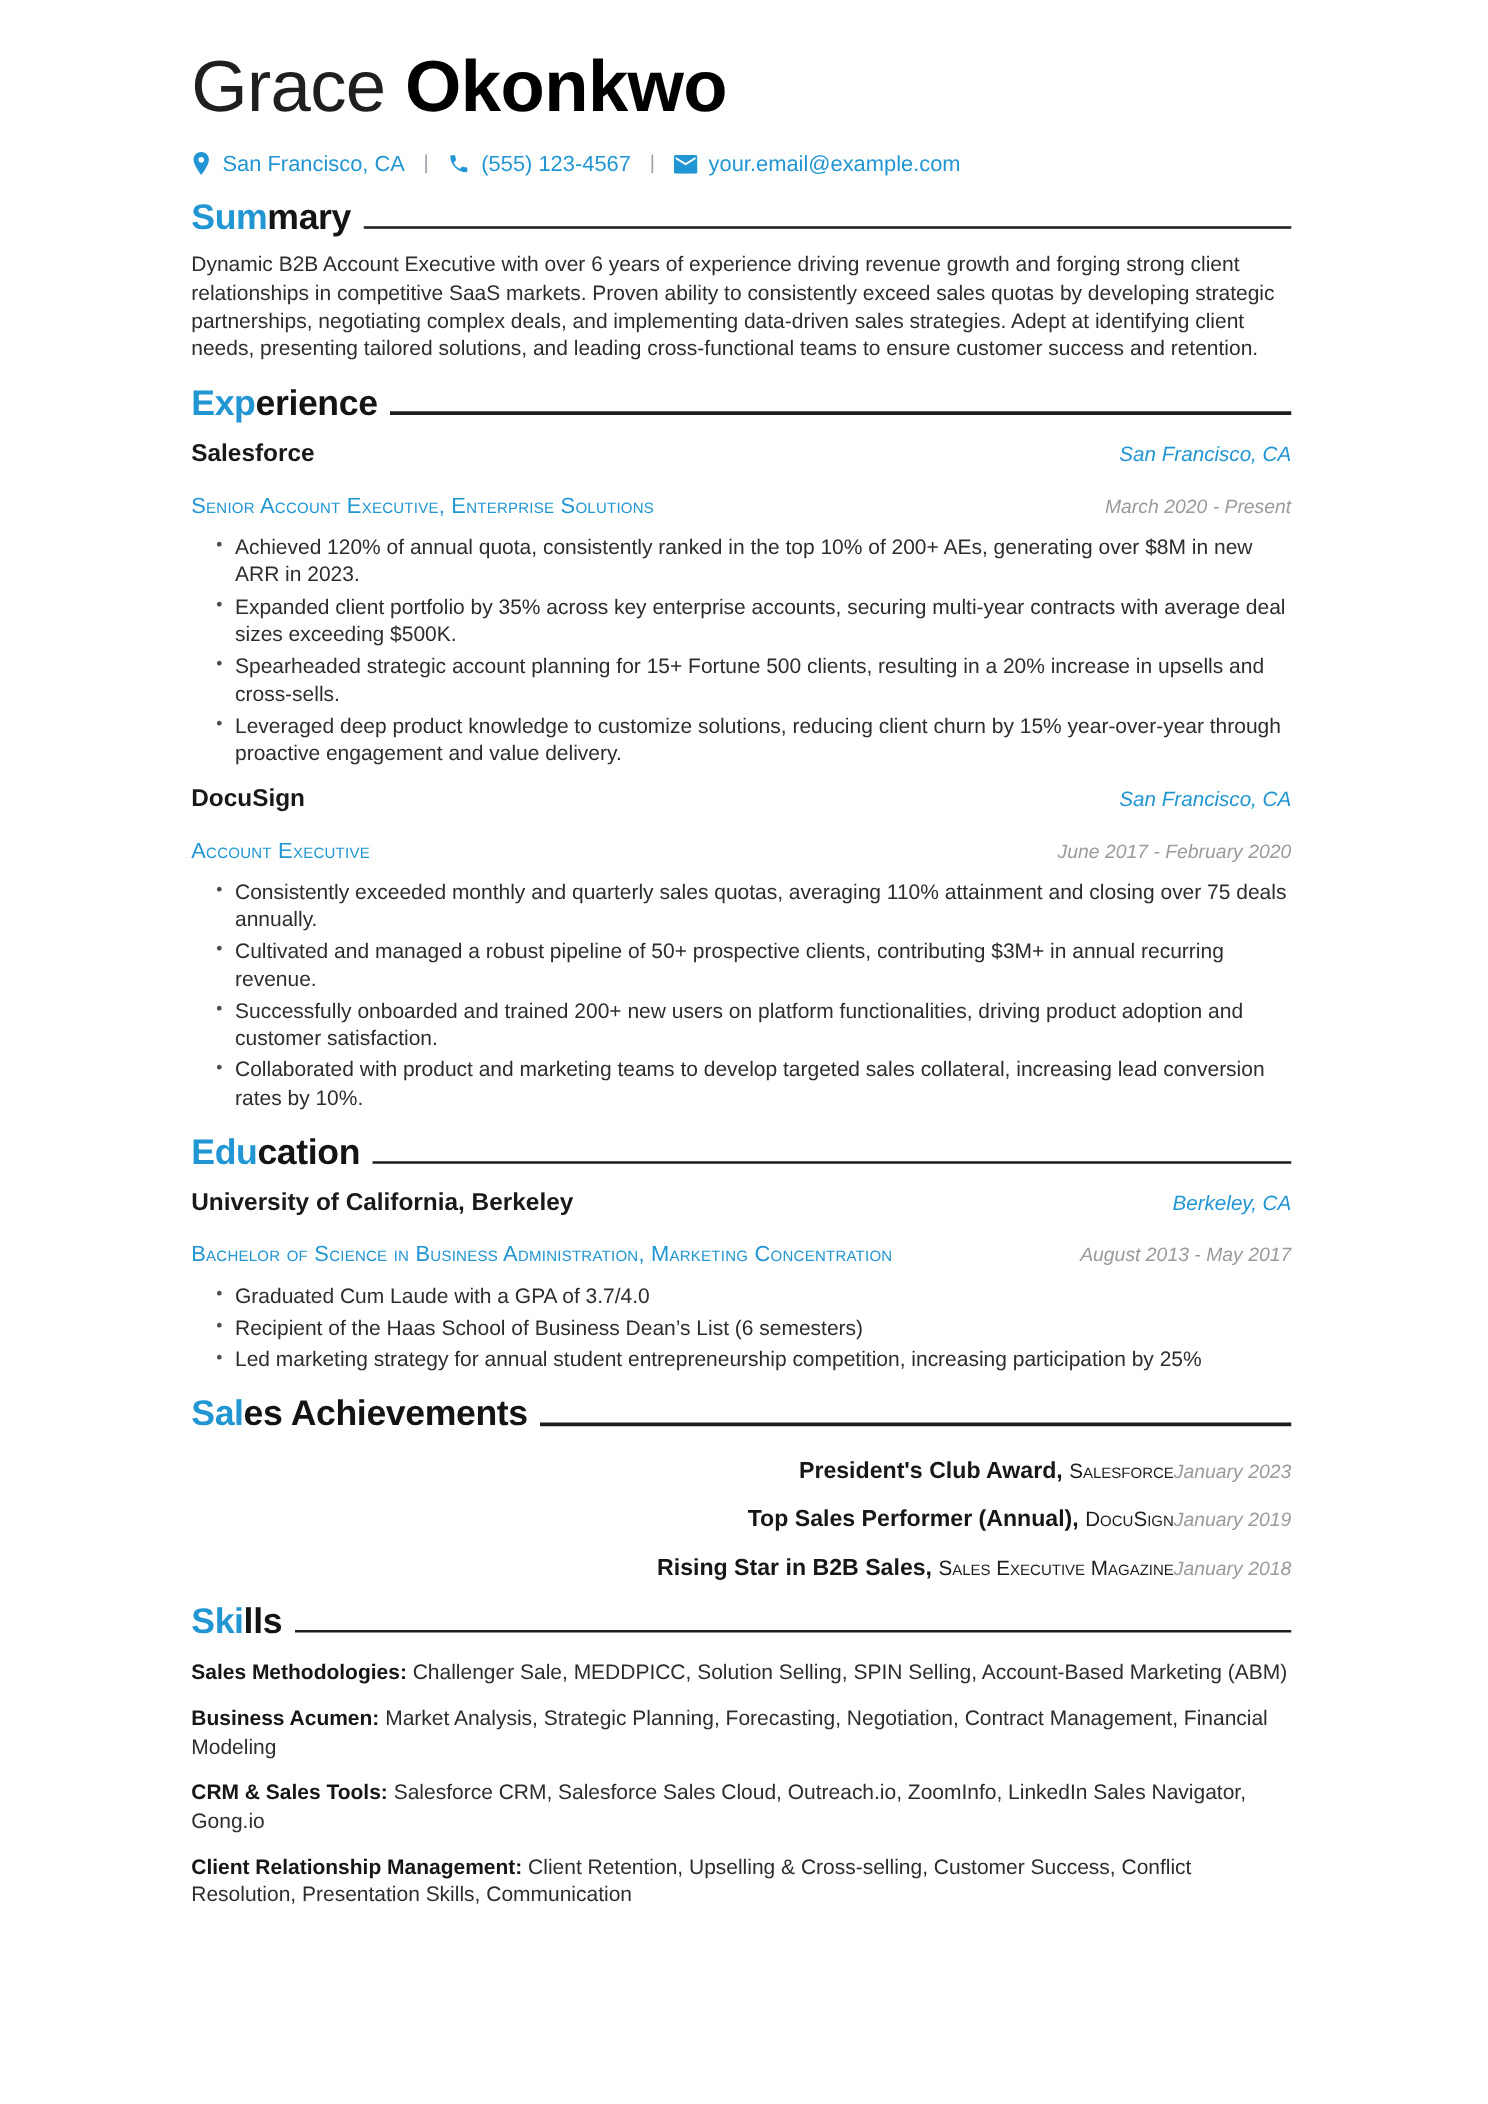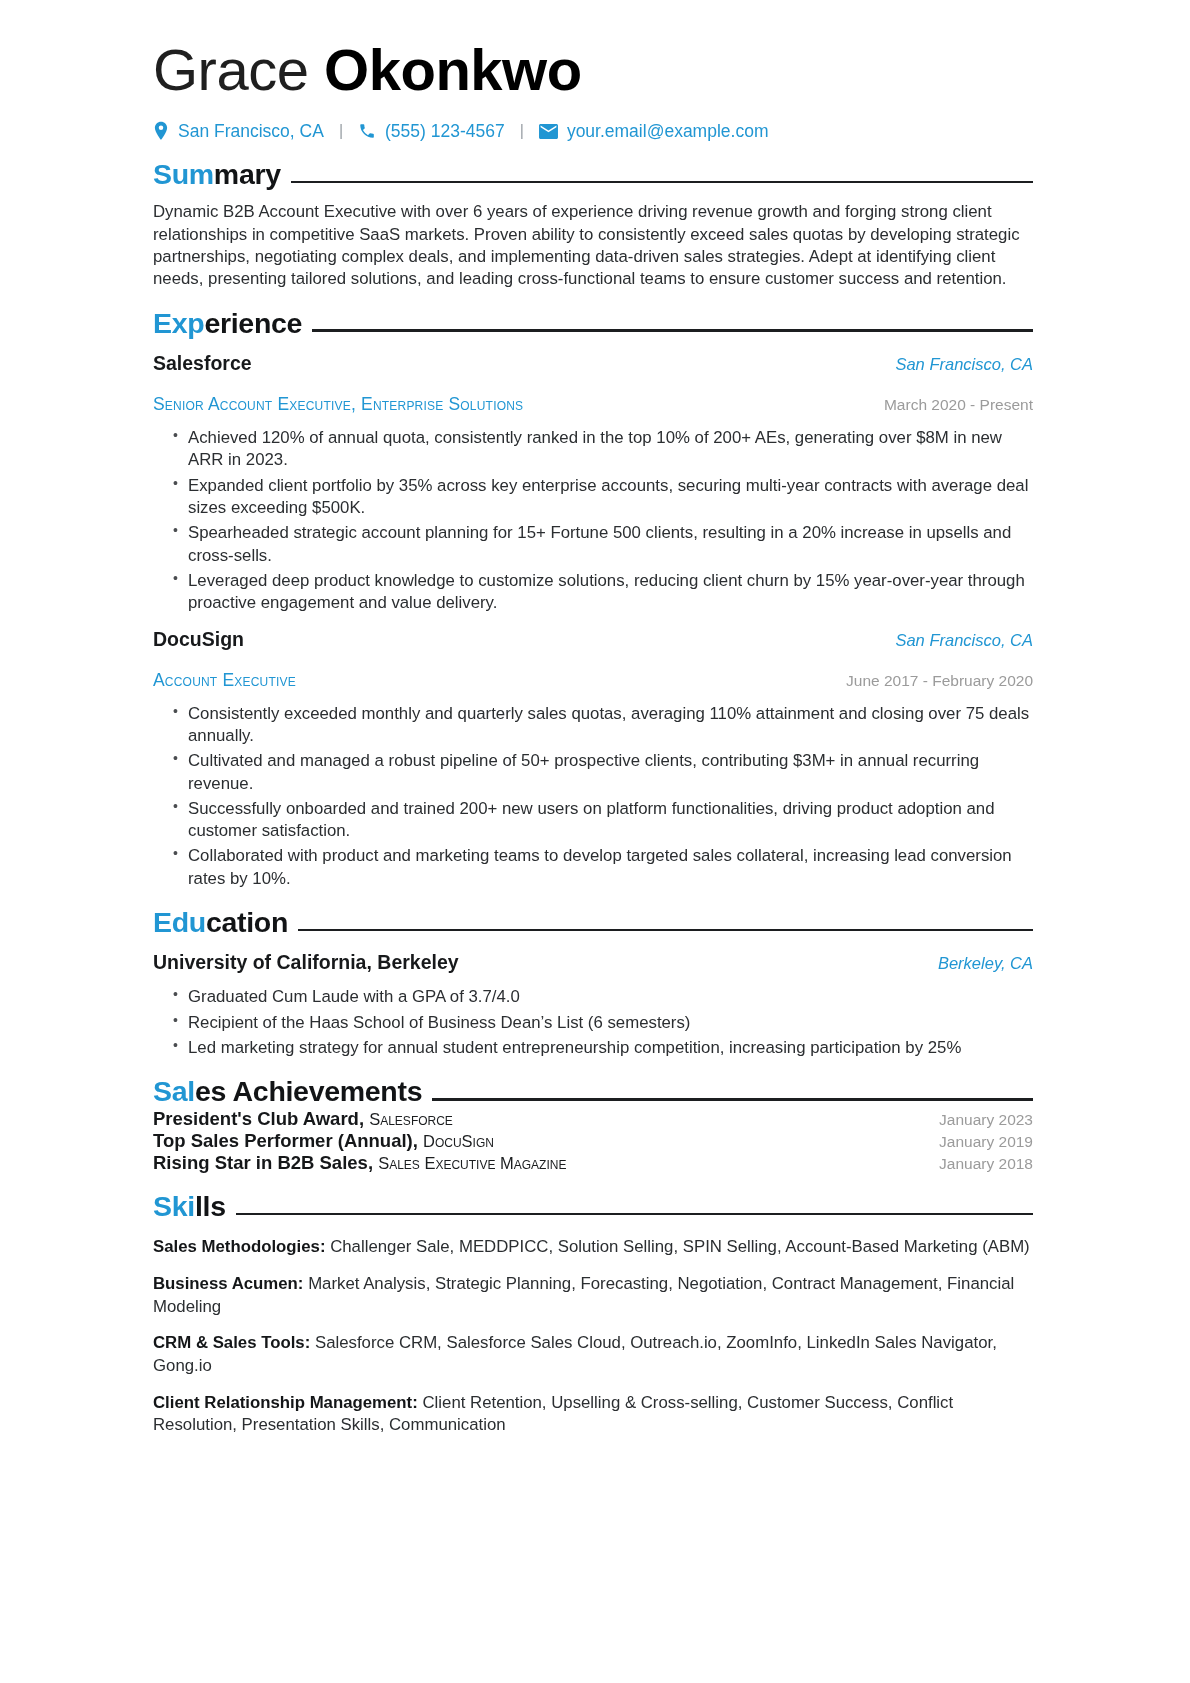--- a/index.html
+++ b/index.html
@@ -61,37 +61,37 @@
   .row2{display:flex;justify-content:space-between;align-items:baseline;}
   .company{font-size:19.5px;font-weight:700;color:#17191b;}
   .loc{font-style:italic;color:var(--accent);font-size:16.5px;}
   .role{
     font-variant:small-caps;
     color:var(--accent);
     font-size:17.5px;
     letter-spacing:0.2px;
     margin-top:19px;
   }
-  .dates{color:var(--muted);font-size:15.5px;}
+  .dates{font-style:italic;color:var(--muted);font-size:15.5px;}
 
   ul.bullets{margin-top:12px;padding-left:35px;list-style:none;}
   ul.bullets li{
     position:relative;
     font-size:16.8px;color:var(--body);line-height:1.33;
     margin-bottom:3px;
     hyphens:manual;
   }
   ul.bullets li::before{
     content:"\2022";
     position:absolute;left:-15px;top:-1px;
     color:#4a4d50;font-size:14px;
   }
 
   
-  .award-row{display:flex;justify-content:space-between;align-items:baseline;}
+  .award-row{display:flex;justify-content:flex-end;align-items:baseline;margin-top:17px;}
   .award-title{font-weight:700;font-size:18.5px;color:#151719;}
   .award-sep{white-space:pre;font-size:18.5px;font-weight:700;color:#151719;}
   .award-org{font-variant:small-caps;font-size:16.5px;color:#1b1d1f;}
 
   
   .skill-line{margin-top:14px;font-size:16.8px;color:var(--body);line-height:1.35;}
   .skill-label{font-weight:700;color:#141618;}
 </style>
 </head>
 <body>
@@ -183,20 +183,24 @@
       <div class="sec-head">
         <h2 class="sec-title"><span class="accent">Edu</span><span>cation</span></h2>
         <div class="sec-rule"></div>
       </div>
 
       <div class="entry">
         <div class="row2">
           <span class="company">University of California, Berkeley</span>
           <span class="loc">Berkeley, CA</span>
         </div>
+        <div class="row2">
+          <span class="role">Bachelor of Science in Business Administration, Marketing Concentration</span>
+          <span class="dates">August 2013 - May 2017</span>
+        </div>
         <ul class="bullets">
           <li>Graduated Cum Laude with a GPA of 3.7/4.0</li>
           <li>Recipient of the Haas School of Business Dean’s List (6 semesters)</li>
           <li>Led marketing strategy for annual student entrepreneurship competition, increasing participation by 25%</li>
         </ul>
       </div>
     </section>
 
     <section class="section">
       <div class="sec-head">

